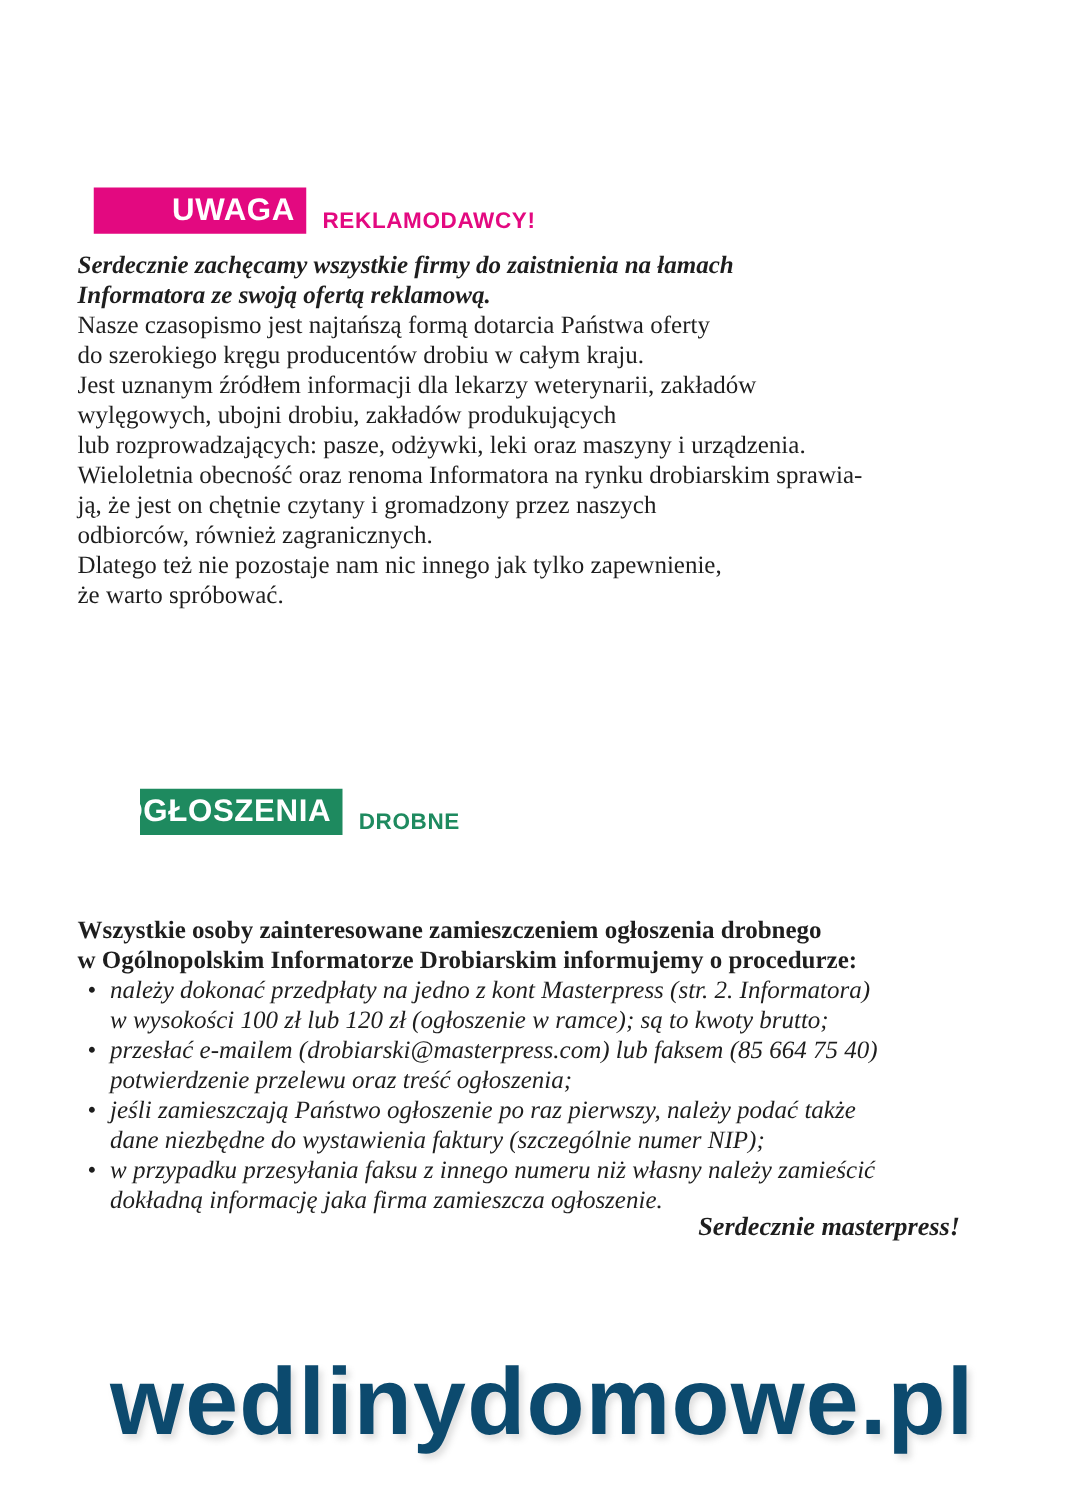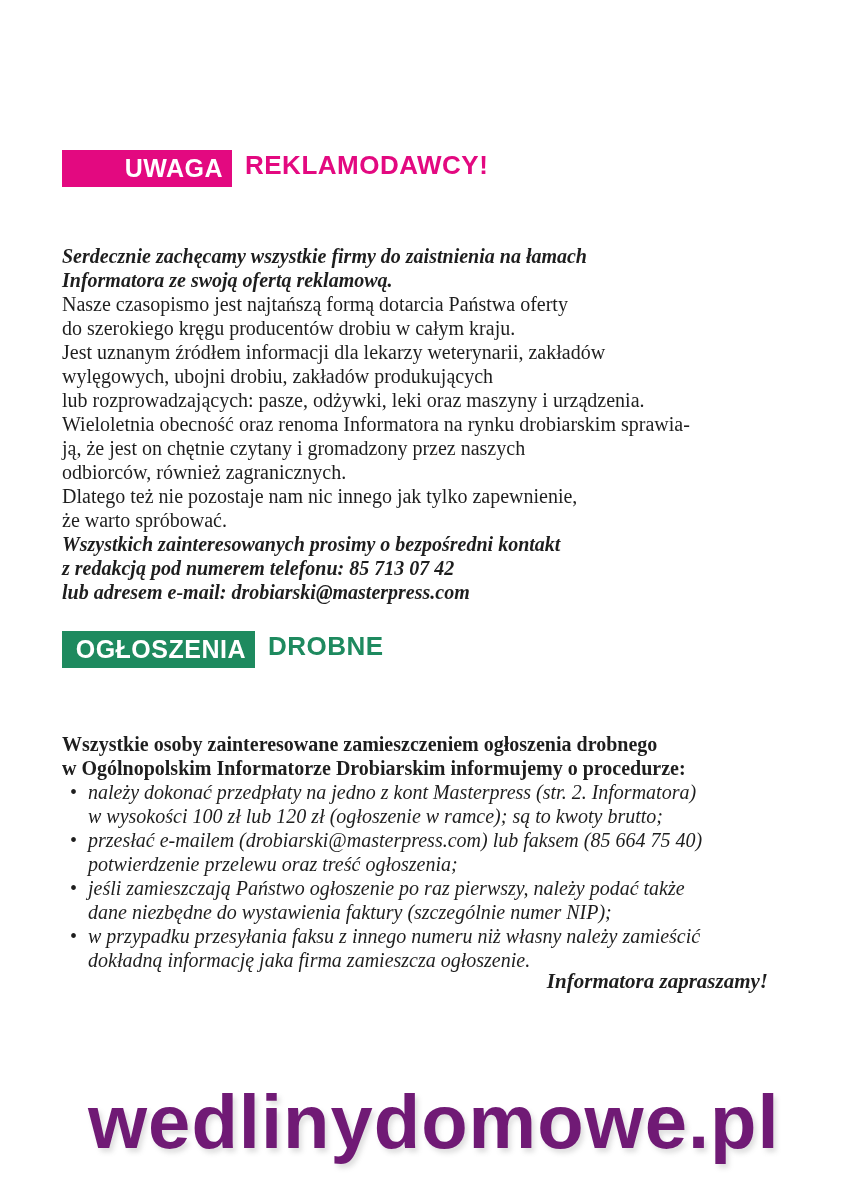--- a/index.html
+++ b/index.html
@@ -13,57 +13,57 @@
     position:relative;
     width:853px;
     height:1200px;
     background:#ffffff;
     overflow:hidden;
     font-family:"Liberation Serif", serif;
     color:var(--text);
   }
   .header-row {
     position:absolute;
-    left:62px;
+    left:75px;
     display:flex;
-    align-items:flex-start;
+    align-items:flex-end;
     gap:13px;
   }
   #header-advertisers { top:150px; }
   #header-classifieds { top:631px; }
   .badge {
     height:37px;
     display:flex;
     align-items:center;
     justify-content:flex-end;
     padding-right:9px;
     color:#ffffff;
     font-family:"Liberation Sans", sans-serif;
     font-weight:bold;
     font-size:25px;
     letter-spacing:0.5px;
   }
   .badge.magenta { background:var(--magenta); width:170px; }
-  .badge.green   { background:var(--green);   width:193px; }
+  .badge.green   { background:var(--green);   width:162px;margin-left:37px; }
   .heading-text {
     font-family:"Liberation Sans", sans-serif;
     font-weight:bold;
-    font-size:26px;
+    font-size:18px;
     letter-spacing:0.5px;
   }
   .heading-text.magenta { color:var(--magenta); }
   .heading-text.green   { color:var(--green); }
   .textblock {
     position:absolute;
     left:62px;
     width:745px;
     font-size:20px;
     line-height:24px;
   }
-  #advertisers-text { top:200px;margin-top:44px; }
+  #advertisers-text { top:200px; }
   #classifieds-text { top:684px; }
   .bold-italic { font-weight:bold; font-style:italic; }
   .bold { font-weight:bold;margin-top:48px; }
   ul.bullets { list-style:none; }
   ul.bullets li { display:flex; }
   .dot {
     width:26px;
     padding-left:8px;
     flex:0 0 26px;
   }
@@ -80,41 +80,40 @@
   }
   #watermark {
     position:absolute;
     top:1078px;
     left:88px;
     font-family:"Liberation Sans", sans-serif;
     font-weight:bold;
     font-size:76px;
     letter-spacing:1px;
     white-space:nowrap;
-    color:#701a75;
+    color:#0c4a6e;
     text-shadow:3px 4px 5px rgba(110,110,110,0.22);
     user-select:none;
   }
 </style>
 </head>
 <body>
 
 <div id="page">
 
   <div class="header-row" id="header-advertisers">
     <div class="badge magenta">
       <span>UWAGA</span>
     </div>
     <span class="heading-text magenta">REKLAMODAWCY!</span>
   </div>
 
   <div class="textblock" id="advertisers-text">
     <p class="bold-italic">Serdecznie zachęcamy wszystkie firmy do zaistnienia na łamach<br>Informatora ze swoją ofertą reklamową.</p>
     <p>Nasze czasopismo jest najtańszą formą dotarcia Państwa oferty<br>do szerokiego kręgu producentów drobiu w całym kraju.<br>Jest uznanym źródłem informacji dla lekarzy weterynarii, zakładów<br>wylęgowych, ubojni drobiu, zakładów produkujących<br>lub rozprowadzających: pasze, odżywki, leki oraz maszyny i urządzenia.<br>Wieloletnia obecność oraz renoma Informatora na rynku drobiarskim sprawia-<br>ją, że jest on chętnie czytany i gromadzony przez naszych<br>odbiorców, również zagranicznych.<br>Dlatego też nie pozostaje nam nic innego jak tylko zapewnienie,<br>że warto spróbować.</p>
-    <p class="bold-italic">Wszystkich zainteresowanych prosimy o bezpośredni kontakt<br>z redakcją pod numerem telefonu: 85 713 07 42<br>lub adresem e-mail: drobiarski@masterpress.com</p>
   </div>
 
   <div class="header-row" id="header-classifieds">
     <div class="badge green">
       <span>OGŁOSZENIA</span>
     </div>
     <span class="heading-text green">DROBNE</span>
   </div>
 
   <div class="textblock" id="classifieds-text">
@@ -132,17 +131,17 @@
         <span class="dot">•</span>
         <span class="bullet-text">jeśli zamieszczają Państwo ogłoszenie po raz pierwszy, należy podać także<br>dane niezbędne do wystawienia faktury (szczególnie numer NIP);</span>
       </li>
       <li>
         <span class="dot">•</span>
         <span class="bullet-text">w przypadku przesyłania faksu z innego numeru niż własny należy zamieścić<br>dokładną informację jaka firma zamieszcza ogłoszenie.</span>
       </li>
     </ul>
   </div>
 
-  <div id="closing">Informatora zapraszamy!</div>
+  <div id="closing">Serdecznie masterpress!</div>
 
   <div id="watermark">wedlinydomowe.pl</div>
 
 </div>
 
 </body></html>

